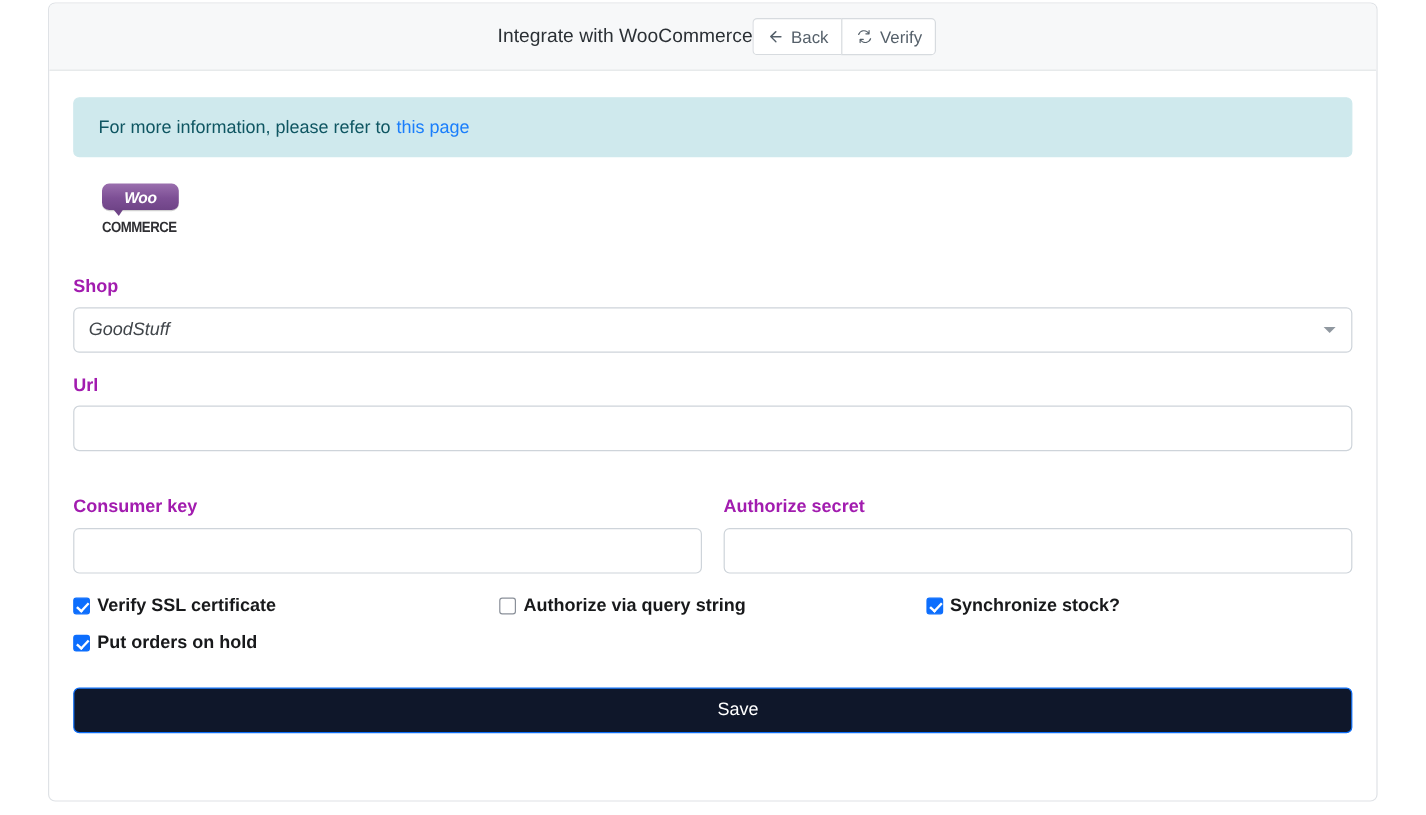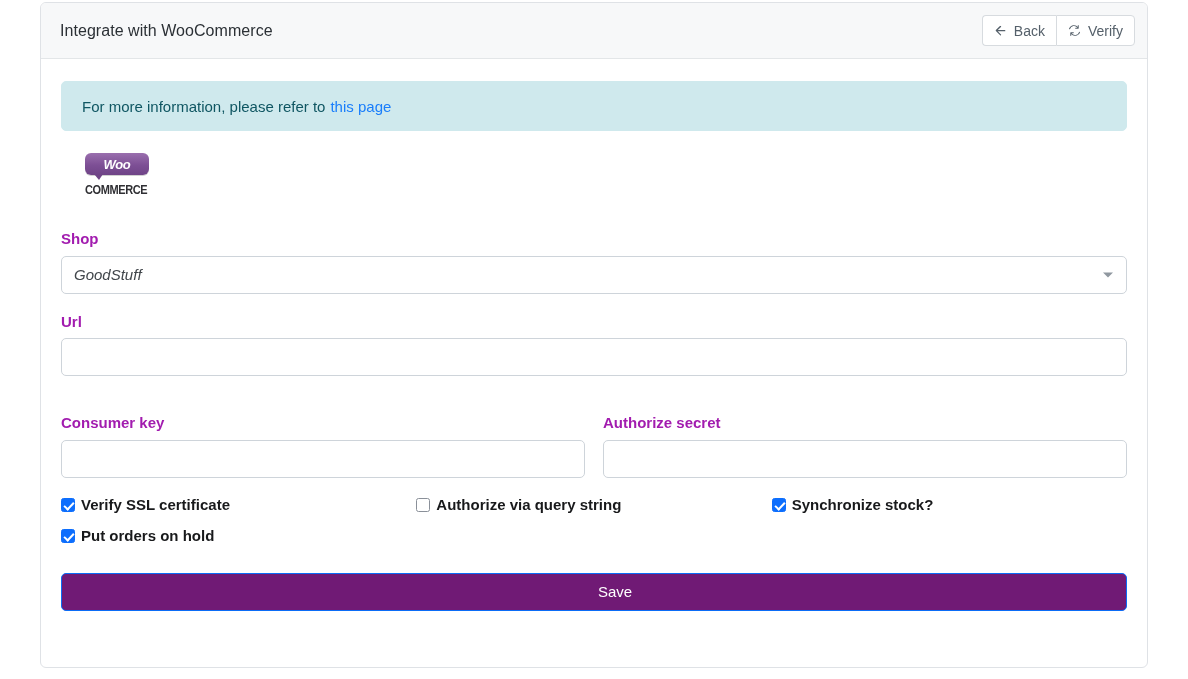--- a/index.html
+++ b/index.html
@@ -33,21 +33,21 @@
     border-radius: 6px;
     overflow: hidden;
   }
 
   .card-header {
     height: 56px;
     background: #f7f8f9;
     border-bottom: 1px solid #e3e6e8;
     display: flex;
     align-items: center;
-    justify-content: space-between;
+    justify-content: center;
     padding: 0 12px 0 19px;
   }
 
   .card-title {
     font-size: 16px;
     color: #2b3035;
     line-height: 1;
     letter-spacing: 0.05px;
   }
 
@@ -253,21 +253,21 @@
     line-height: 1.1;
     cursor: pointer;
   }
 
   
   .btn-save {
     display: block;
     width: 100%;
     height: 38px;
     margin-top: 28px;
-    background: #701a75;
+    background: #0f172a;
     border: 1px solid #0b6cf6;
     border-radius: 5px;
     color: #ffffff;
     font-size: 15px;
     line-height: 1;
     cursor: pointer;
     font-family: "Liberation Sans", sans-serif;
     padding-left: 48px;
   }
 </style>

